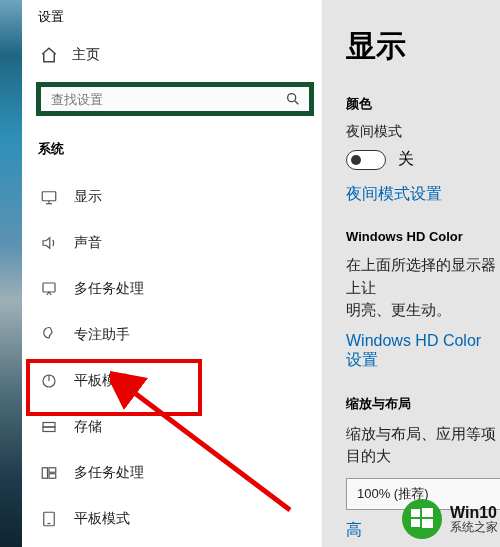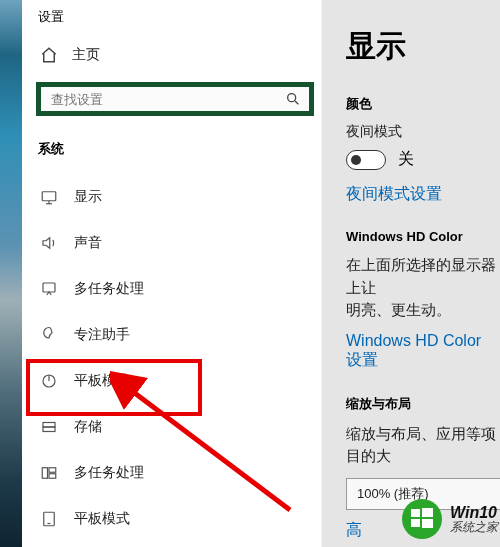--- a/index.html
+++ b/index.html
@@ -92,21 +92,21 @@
     margin-top: 10px;
   }
   .spacer { height: 24px; }
   .watermark {
     position: absolute; right: 2px; bottom: 6px; display: flex; align-items: center; gap: 6px;
     z-index: 20;
   }
   .watermark .logo {
     width: 44px; height: 44px;
   }
-  .watermark .text { display: flex; flex-direction: column; line-height: 1.1; font-style: italic; }
+  .watermark .text { display: flex; flex-direction: column; line-height: 1.1; }
   .watermark .line1 { font-size: 16px; font-weight: 700; color: #111; }
   .watermark .line2 { font-size: 12px; color: #333; text-align: right; }
 </style>
 </head>
 <body>
 
 <div class="screen">
   <div class="wallpaper"></div>
   <div class="settings-window">
 

